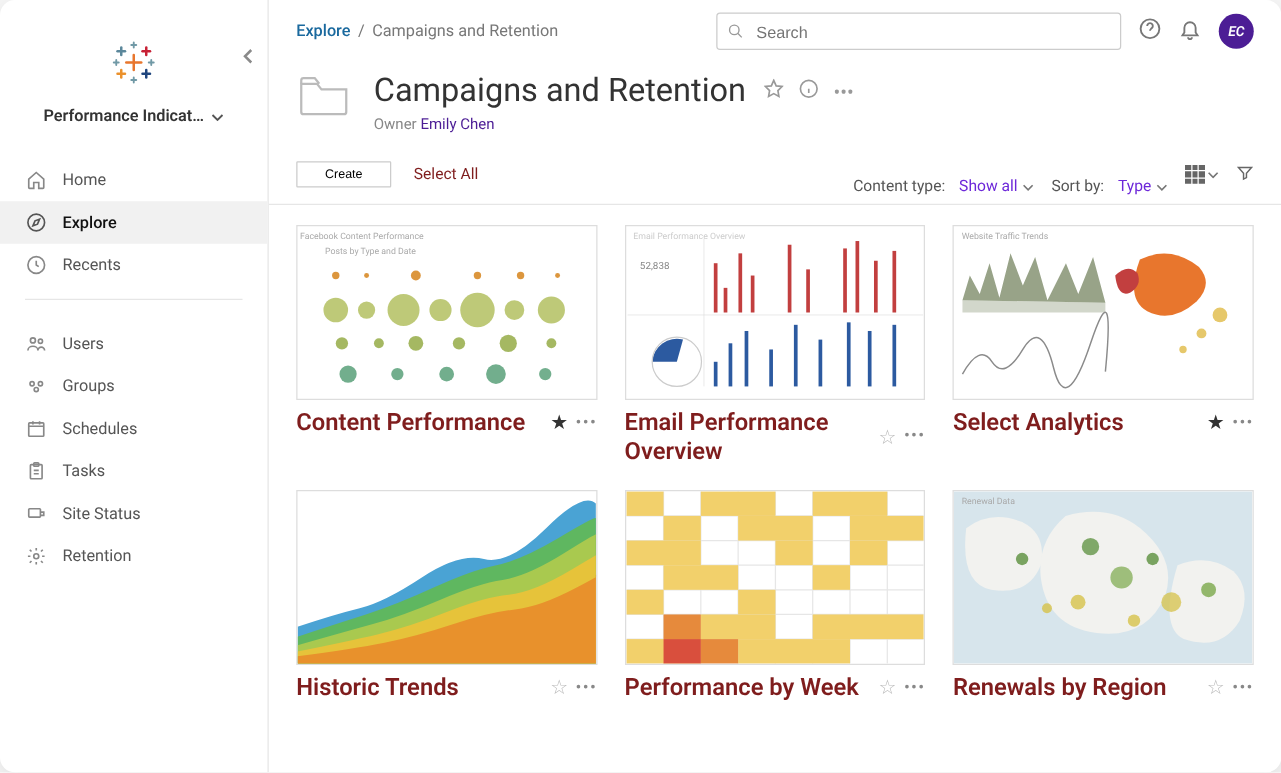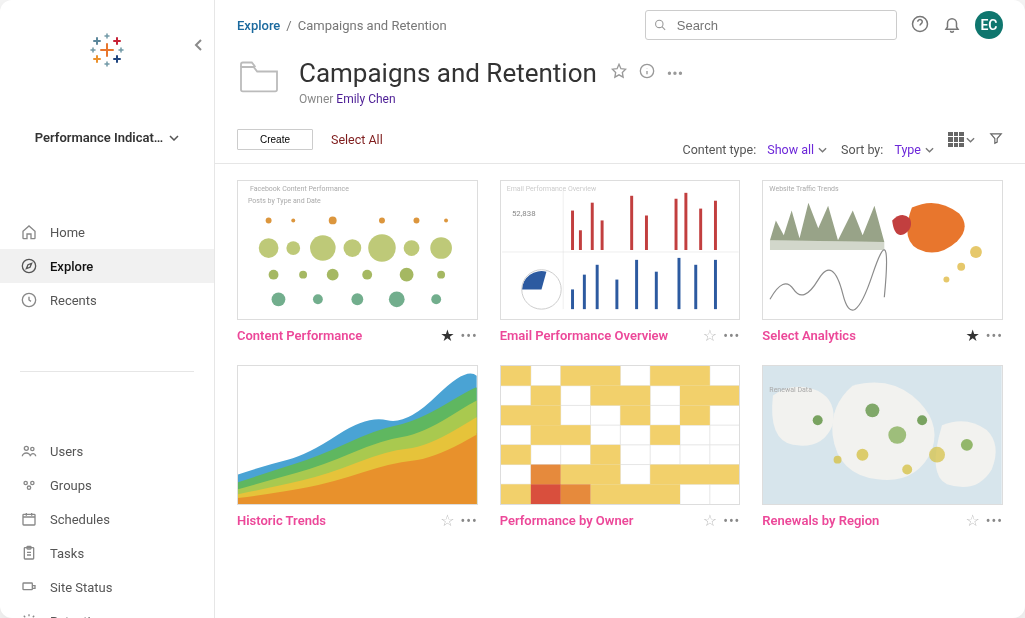--- a/index.html
+++ b/index.html
@@ -1,38 +1,38 @@
 <!DOCTYPE html>
 <html><head>
 <meta charset="utf-8">
 <style>
   * { box-sizing: border-box; }
   html,body { margin:0; padding:0; font-family:-apple-system,BlinkMacSystemFont,"Segoe UI",Roboto,sans-serif; font-size:13px; color:#333; background:#f5f5f5; }
   .window { width:1025px; height:618px; margin:0 auto; background:#fff; border-radius:12px; box-shadow:0 6px 18px rgba(0,0,0,.08); display:flex; overflow:hidden; position:relative; }
   
-  .sidebar { width:215px; flex-shrink:0; border-right:1px solid #e6e6e6; display:flex; flex-direction:column; padding-top:8px;gap:44px; }
+  .sidebar { width:215px; flex-shrink:0; border-right:1px solid #e6e6e6; display:flex; flex-direction:column; padding-top:8px; }
   .collapse-chevron { position:absolute; left:194px; top:38px; color:#8a8a8a; cursor:pointer; }
   .logo { display:flex; justify-content:center; padding:24px 0 10px; }
   .project-select { display:flex; align-items:center; justify-content:center; gap:6px; font-weight:600; padding:8px 14px 18px; cursor:pointer; }
   .project-select span { max-width:140px; overflow:hidden; text-overflow:ellipsis; white-space:nowrap; }
   .nav { padding-top:8px; }
   .nav-item { display:flex; align-items:center; gap:12px; padding:9px 20px; cursor:pointer; color:#555; }
   .nav-item.active { background:#f1f1f1; color:#111; font-weight:500; }
   .nav-icon { width:18px; display:flex; align-items:center; justify-content:center; color:#888; }
   .nav-item.active .nav-icon { color:#555; }
   .nav-sep { border-top:1px solid #e6e6e6; margin:10px 20px; }
   
   .main { flex:1; display:flex; flex-direction:column; min-width:0; }
   .topbar { display:flex; align-items:center; gap:14px; padding:10px 22px 0 22px; }
   .breadcrumb { font-size:13px; color:#777; display:flex; gap:6px; align-items:center; }
   .breadcrumb .root { color:#1a699e; font-weight:500; cursor:pointer; }
-  .searchbox { margin-left:auto; display:flex; align-items:center; gap:8px; width:252px; height:30px; border:1px solid #ccc; border-radius:3px; padding:0 8px; color:#888; }
+  .searchbox { margin-left:auto; display:flex; align-items:center; gap:8px; width:324px; height:30px; border:1px solid #ccc; border-radius:3px; padding:0 8px; color:#888; }
   .searchbox input { border:none; outline:none; width:100%; font-size:13px; background:transparent; }
   .topicons { display:flex; align-items:center; gap:14px; color:#777; }
-  .avatar { width:28px; height:28px; border-radius:50%; background:#0f766e; color:#fff; font-size:14px; font-weight:600; display:flex; align-items:center; justify-content:center; cursor:pointer; }
+  .avatar { width:28px; height:28px; border-radius:50%; background:#4c1d95; color:#fff; font-size:11px; font-weight:600; display:flex; align-items:center; justify-content:center; cursor:pointer;font-style:italic; }
   
   .page-head { display:flex; align-items:flex-start; gap:18px; padding:18px 22px 10px 22px; }
   .folder-ico { width:44px; height:36px; flex-shrink:0; }
   .folder-ico svg { width:100%; height:100%; }
   .title-block h1 { margin:0; font-size:26px; font-weight:400; color:#333; display:flex; align-items:center; gap:14px; }
   .title-actions { display:flex; align-items:center; gap:12px; color:#999; font-size:16px; }
   .owner { font-size:12px; color:#888; margin-top:4px; }
   .owner a { color:#4c1d95; text-decoration:none; }
   
   .toolbar { display:flex; align-items:center; gap:18px; padding:6px 22px; border-bottom:1px solid #e6e6e6; }
@@ -42,21 +42,21 @@
   .dropdown { display:flex; align-items:center; gap:4px; cursor:pointer;margin-top:20px; }
   .dropdown .val { color:#6d28d9; }
   .view-toggle { width:16px; height:16px; display:grid; grid-template-columns:1fr 1fr 1fr; grid-template-rows:1fr 1fr 1fr; gap:1px; cursor:pointer; }
   .view-toggle div { background:#666; }
   
   .grid { flex:1; overflow:auto; padding:16px 22px; display:grid; grid-template-columns:repeat(3,1fr); gap:20px 22px; align-content:start; }
   .card { display:flex; flex-direction:column; gap:6px; cursor:pointer; }
   .thumb { background:#fff; border:1px solid #ddd; height:140px; position:relative; overflow:hidden; }
   .thumb .inner { position:absolute; inset:0; }
   .card-footer { display:flex; align-items:center; gap:6px; }
-  .card-title { font-size:13px; font-weight:600; color:#ec4899; flex:1; }
+  .card-title { font-size:19px; font-weight:600; color:#7f1d1d; flex:1; }
   .star { cursor:pointer; font-size:16px; color:#bbb; }
   .star.fill { color:#333; }
   .more { cursor:pointer; color:#888; font-size:14px; letter-spacing:1px; }
   
   .axis-text { position:absolute; font-size:7px; color:#aaa; }
 </style>
 </head>
 <body>
 
 <div class="window">
@@ -300,22 +300,22 @@
               <path d="M3 5h18l-7 8v6l-4 2v-8z"></path>
             </svg></span>
       </div>
     </div>
 
     <div class="grid">
 
       <div class="card">
         <div class="thumb">
             <div class="inner">
-          <div class="axis-text" style="top:4px;left:12px">Facebook Content Performance</div>
-          <div class="axis-text" style="top:16px;left:10px">Posts by Type and Date</div>
+          <div class="axis-text" style="top:4px;left:2px">Facebook Content Performance</div>
+          <div class="axis-text" style="top:16px;left:22px">Posts by Type and Date</div>
           <svg viewBox="0 0 240 140" width="100%" height="100%">
             <g fill="#d6841c" opacity=".85">
                   <circle cx="30" cy="40" r="3"></circle>
                   <circle cx="55" cy="40" r="2"></circle>
                   <circle cx="95" cy="40" r="4"></circle>
                   <circle cx="145" cy="40" r="3"></circle>
                   <circle cx="180" cy="40" r="3"></circle>
                   <circle cx="210" cy="40" r="2"></circle>
                 </g>
             <g fill="#a9b84b" opacity=".75">
@@ -481,30 +481,30 @@
             </g>
             <g fill="#e68a3c">
                   <rect x="30" y="100" width="30" height="20"></rect>
                   <rect x="60" y="120" width="30" height="20"></rect>
                 </g>
             <rect x="30" y="120" width="30" height="20" fill="#d94f3d"></rect>
           </svg>
         </div>
           </div>
         <div class="card-footer">
-          <span class="card-title">Performance by Owner</span>
+          <span class="card-title">Performance by Week</span>
           <span class="star">☆</span>
           <span class="more">•••</span>
         </div>
       </div>
 
       <div class="card">
         <div class="thumb">
             <div class="inner">
-          <div class="axis-text" style="top:20px;left:6px">Renewal Data</div>
+          <div class="axis-text" style="top:4px;left:6px">Renewal Data</div>
           <svg viewBox="0 0 240 140" width="100%" height="100%" preserveAspectRatio="none">
             <rect width="240" height="140" fill="#d7e5ec"></rect>
             <path d="M10 30 q20 -15 45 -5 q20 10 15 35 q-10 25 -40 20 q-25 -5 -20 -50z" fill="#f2f2ef"></path>
             <path d="M90 20 q35 -10 60 10 q30 25 20 55 q-15 35 -55 30 q-40 -5 -45 -45 q-3 -30 20 -50z" fill="#f2f2ef"></path>
             <path d="M180 60 q25 -10 45 5 q15 15 5 40 q-15 25 -45 15 q-20 -10 -5 -60z" fill="#f2f2ef"></path>
             <g>
                   <circle cx="55" cy="55" r="5" fill="#5a8f3c" opacity=".8"></circle>
                   <circle cx="110" cy="45" r="7" fill="#5a8f3c" opacity=".75"></circle>
                   <circle cx="135" cy="70" r="9" fill="#7aa84a" opacity=".7"></circle>
                   <circle cx="100" cy="90" r="6" fill="#d6c24a" opacity=".8"></circle>

